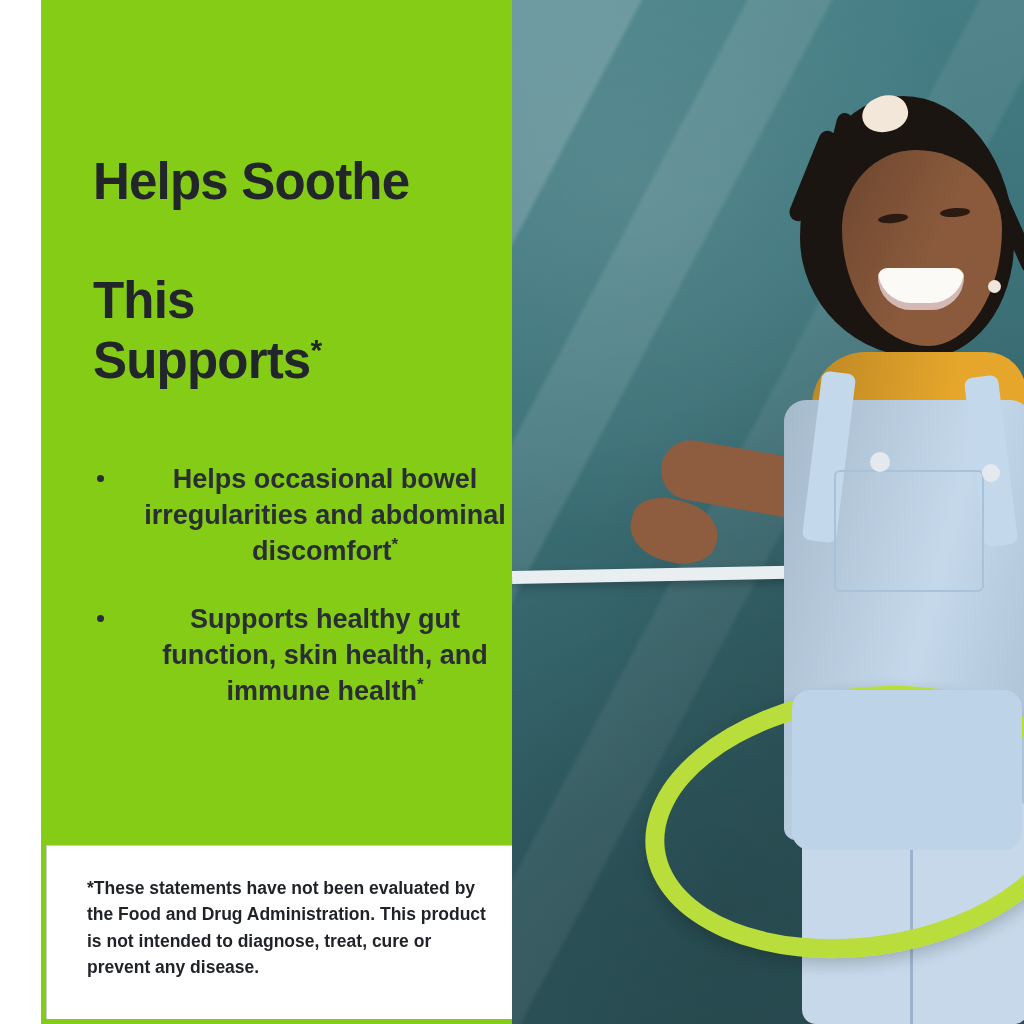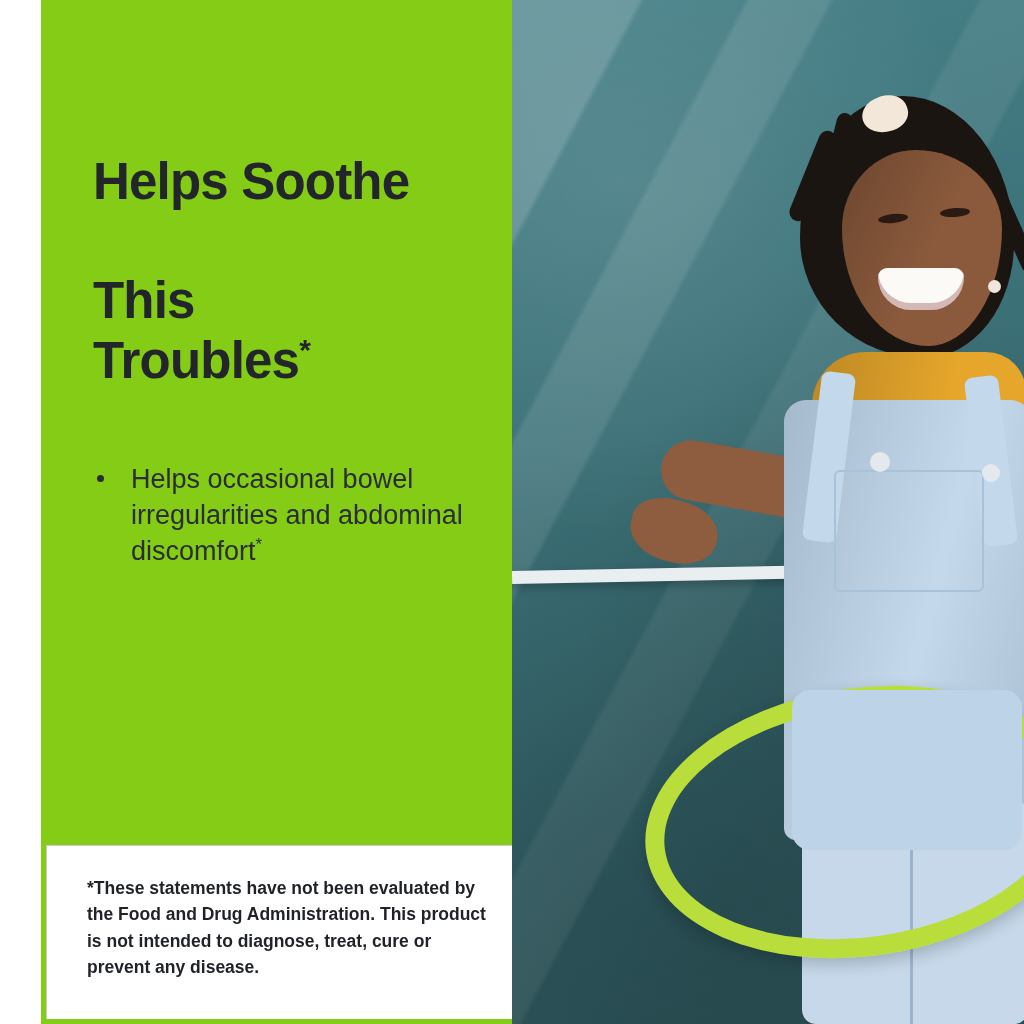--- a/index.html
+++ b/index.html
@@ -57,21 +57,22 @@
     top: 462px;
     width: 430px;
   }
   .bullet {
     position: relative;
     padding-left: 42px;
     margin-bottom: 32px;
     font-size: 27px;
     line-height: 1.33;
     color: #2a2d33;
-    font-weight: 400;
+    font-weight: 700;
+    text-align: center;
   }
   .bullet .dot {
     position: absolute;
     left: 8px;
     top: 13px;
     width: 7px;
     height: 7px;
     border-radius: 50%;
     background: #2a2d33;
   }
@@ -347,27 +348,31 @@
 <body>
 
 <div class="canvas">
 
   <div class="left-panel">
 
     <div class="headline">
       <span>Helps Soothe</span><br>
       <br>
       <span>This</span><br>
-      <span>Troubles</span><span class="ast">*</span>
+      <span>Supports</span><span class="ast">*</span>
     </div>
 
     <div class="bullets">
       <div class="bullet">
         <span class="dot"></span>
         <span>Helps occasional bowel irregularities and abdominal discomfort</span><span class="ast">*</span>
+      </div>
+      <div class="bullet">
+        <span class="dot"></span>
+        <span>Supports healthy gut function, skin health, and immune health</span><span class="ast">*</span>
       </div>
     </div>
 
     <div class="disclaimer-box">
       <div class="disclaimer-text">*These statements have not been evaluated by the Food and Drug Administration. This product is not intended to diagnose, treat, cure or prevent any disease.</div>
     </div>
 
   </div>
 
   <div class="photo">

